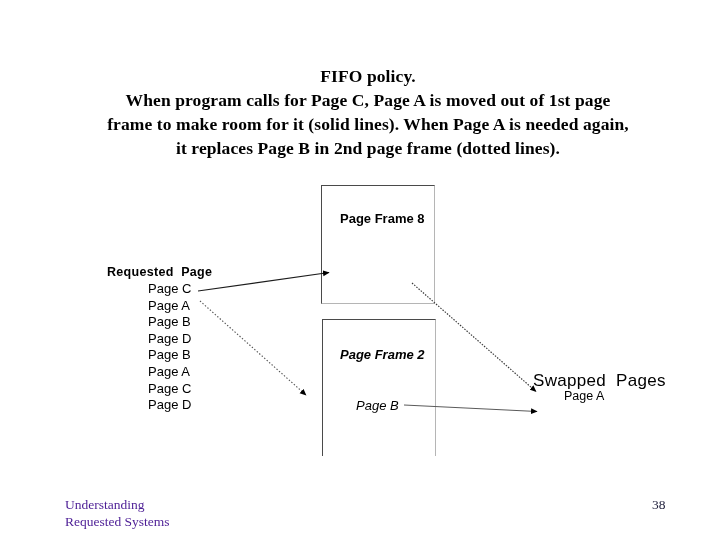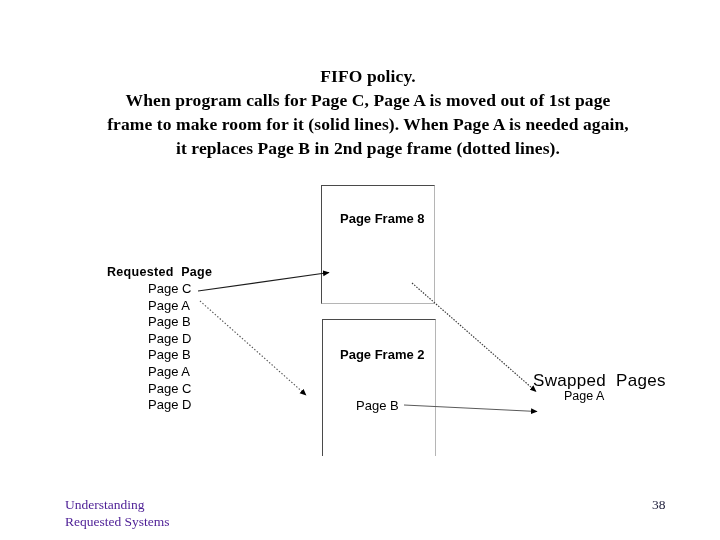--- a/index.html
+++ b/index.html
@@ -80,20 +80,21 @@
     top: 185px;
     width: 114px;
     height: 119px;
   }
   #frame-2 {
     left: 314px;
     top: 319px;
     width: 114px;
     height: 137px;
     border-bottom: none;
+    font-style: italic;
   }
   .frame-label {
     position: absolute;
     font-family: "Liberation Sans", "DejaVu Sans", sans-serif;
     font-size: 13px;
     font-weight: bold;
     color: #000000;
     white-space: nowrap;
   }
   #frame-1-label { left: 18px; top: 25px; }

